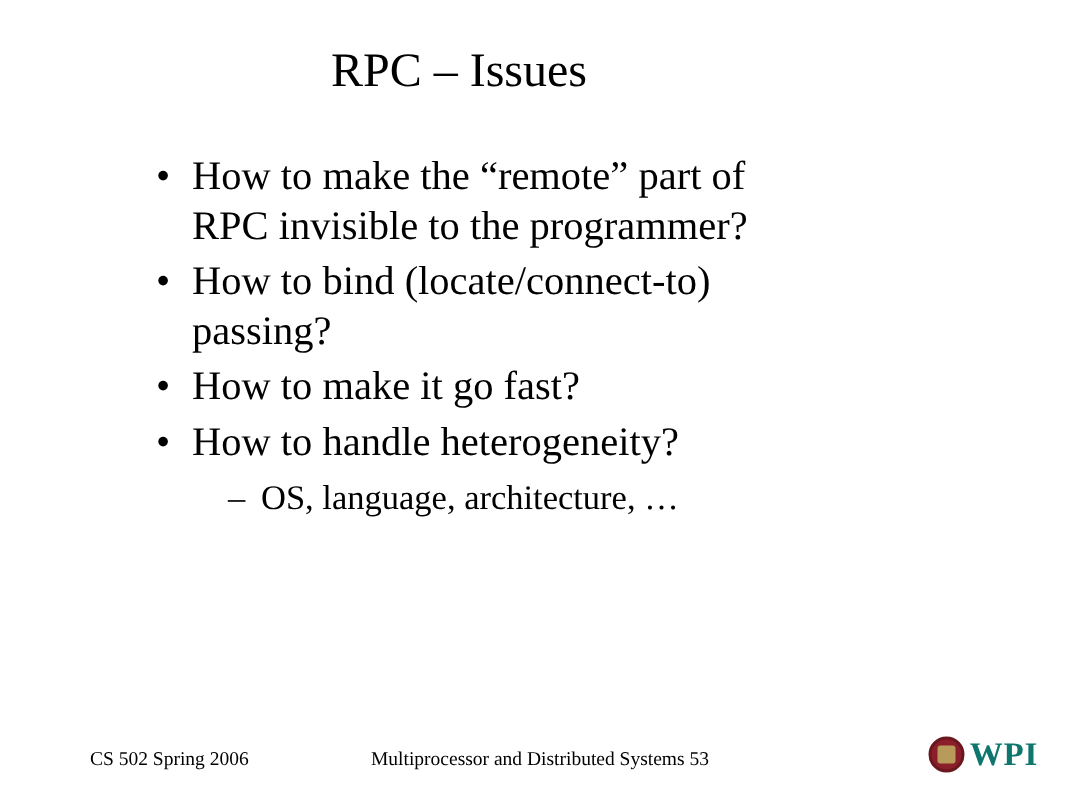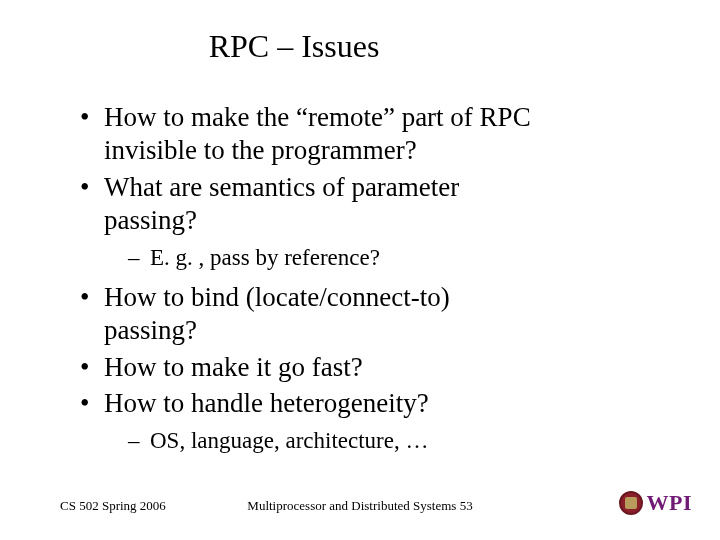--- a/index.html
+++ b/index.html
@@ -10,20 +10,21 @@
     background: #ffffff;
     font-family: "Times New Roman", Times, serif;
     color: #000000;
     overflow: hidden;
   }
   .slide {
     width: 588px;
     height: 540px;
     position: relative;
     box-sizing: border-box;
+    padding-left: 24px;
   }
   .title {
     text-align: center;
     font-size: 32px;
     padding-top: 28px;
     padding-bottom: 20px;
     font-weight: normal;
   }
   .body {
     padding-left: 60px;
@@ -112,39 +113,34 @@
     top: 4px;
     width: 12px;
     height: 12px;
     background: #b89a5a;
     border-radius: 2px;
   }
   .wpi-text {
     font-family: Georgia, "Times New Roman", serif;
     font-weight: bold;
     font-size: 22px;
-    color: #701a75;
+    color: #0f766e;
     letter-spacing: 0.5px;
   }
 </style>
 </head>
 <body>
 
 <div class="slide">
 
   <div class="title">RPC – Issues</div>
 
   <div class="body">
     <ul class="level1">
       <li><span>How to make the “remote” part of RPC invisible to the programmer?</span></li>
-      <li><span>What are semantics of parameter passing?</span>
-        <ul class="level2">
-          <li><span>E. g. , pass by reference?</span></li>
-        </ul>
-      </li>
       <li><span>How to bind (locate/connect-to) passing?</span></li>
       <li><span>How to make it go fast?</span></li>
       <li><span>How to handle heterogeneity?</span>
         <ul class="level2">
           <li><span>OS, language, architecture, …</span></li>
         </ul>
       </li>
     </ul>
   </div>
 

